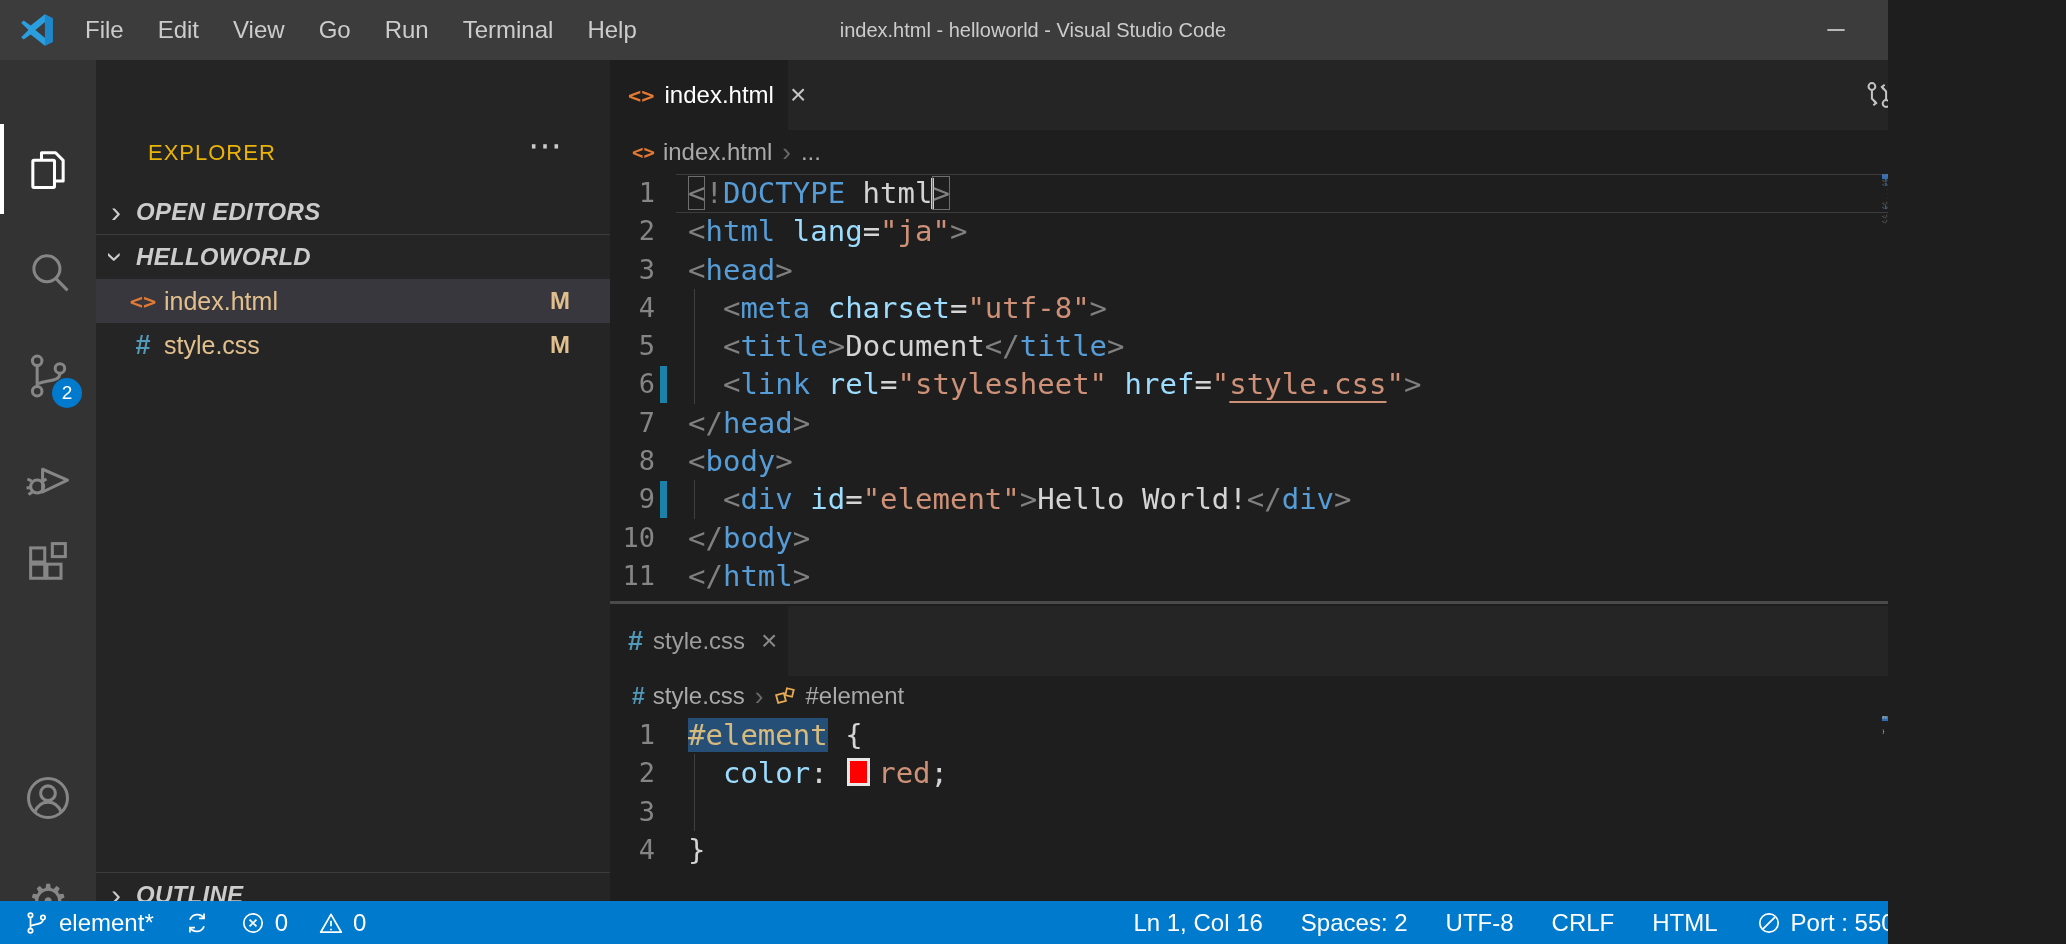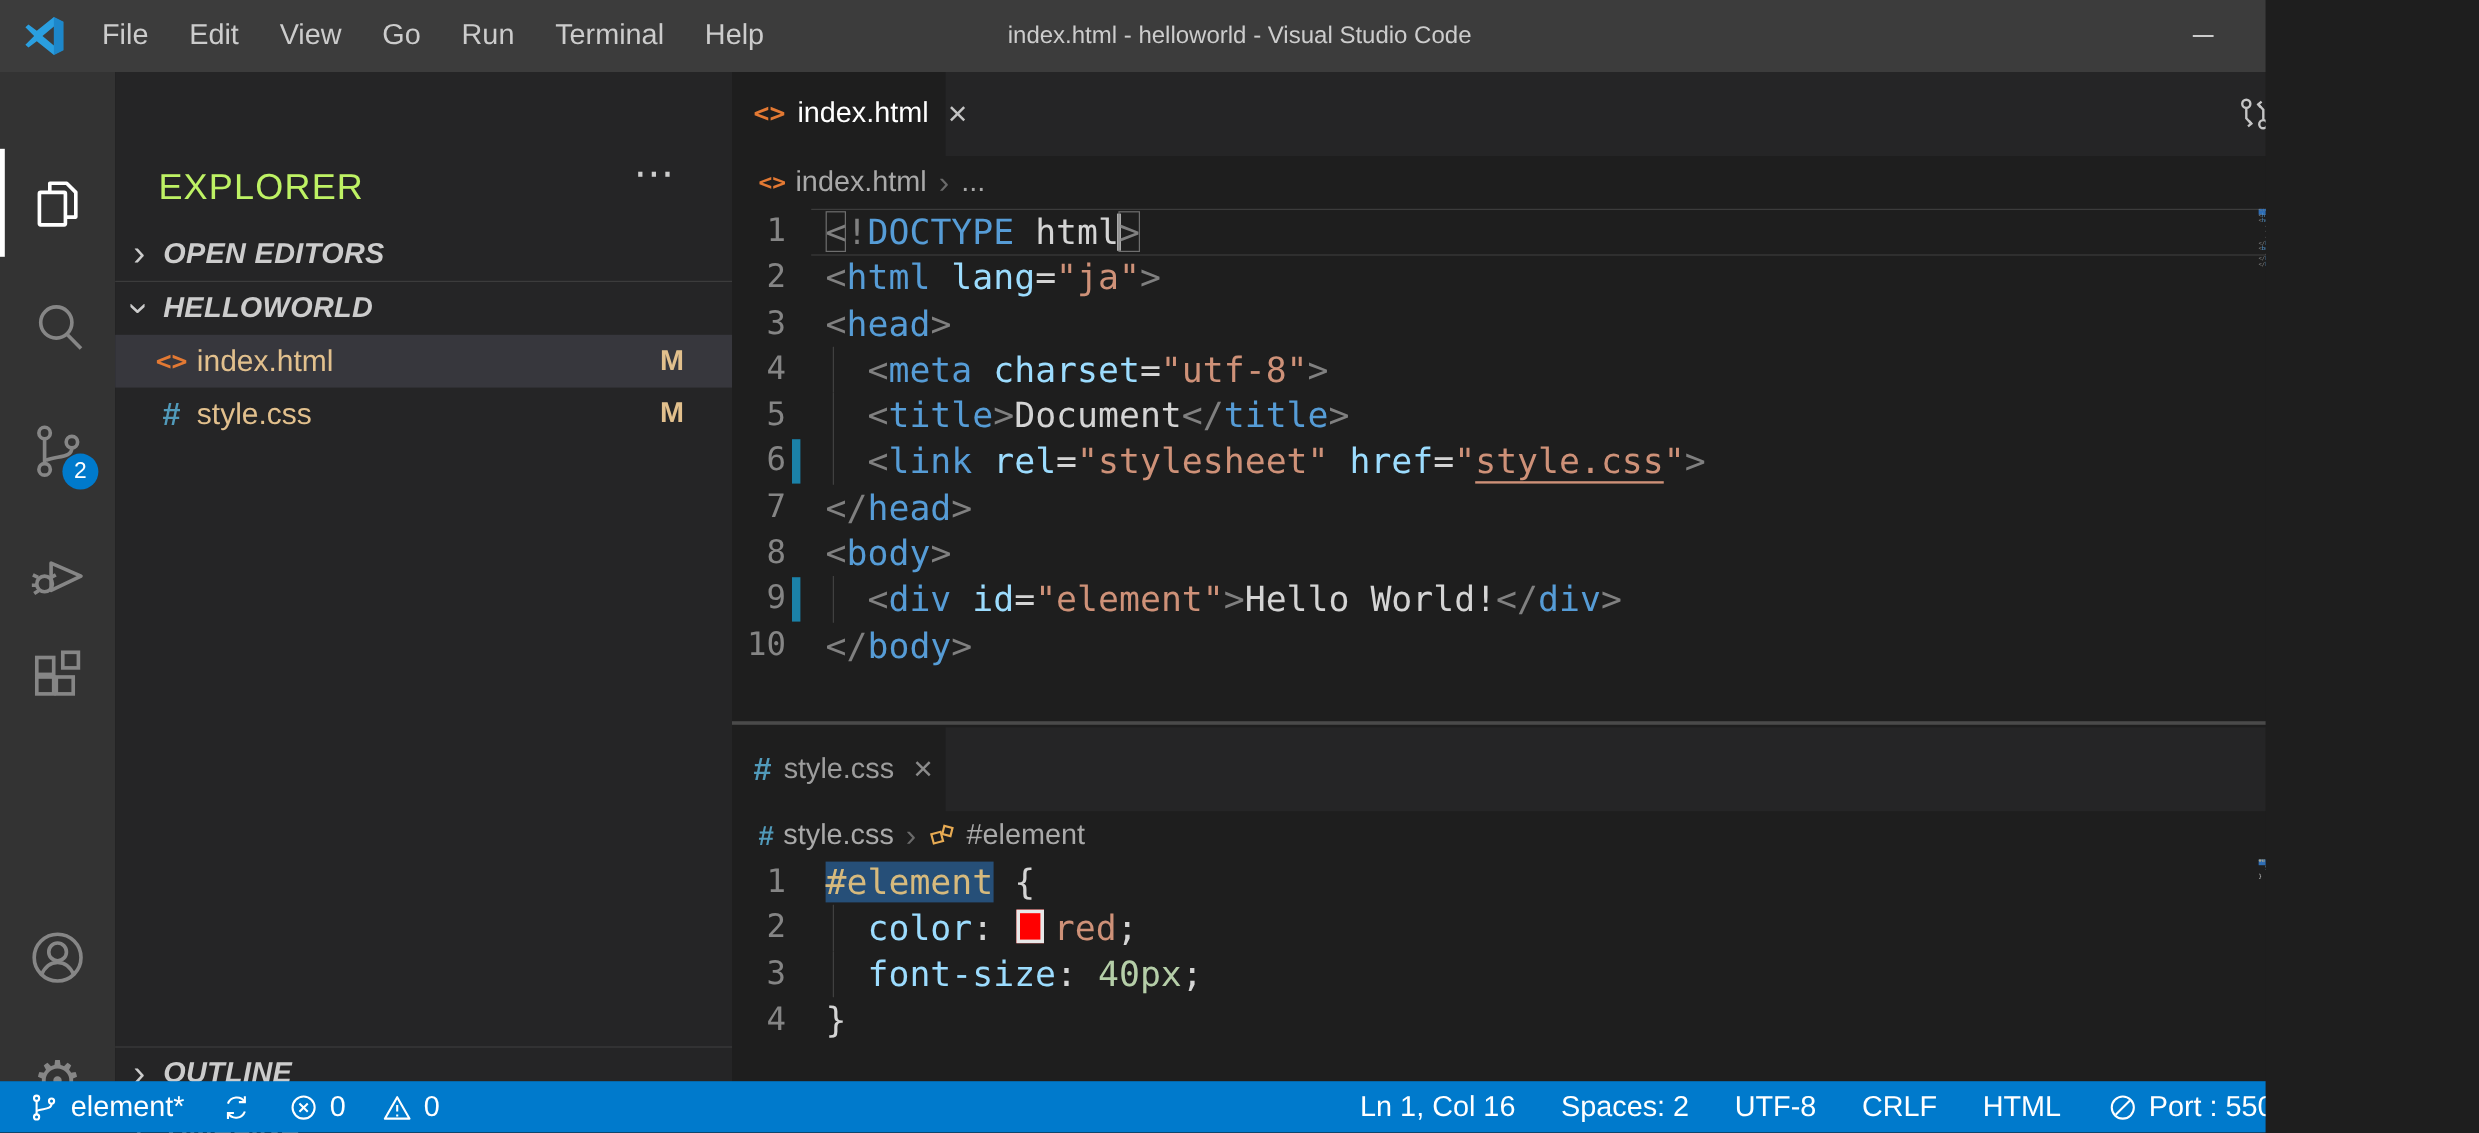--- a/index.html
+++ b/index.html
@@ -22,21 +22,21 @@
   .act-item{position:absolute;left:0;width:96px;height:96px;display:flex;align-items:center;justify-content:center;}
   .act-item svg{width:52px;height:52px;stroke:#868686;fill:none;stroke-width:1.4;}
   .act-item.active svg{stroke:#ffffff;}
   #act-indicator{position:absolute;left:0;top:64px;width:4px;height:90px;background:#ffffff;}
   #scm-badge{position:absolute;right:14px;bottom:16px;width:30px;height:30px;border-radius:50%;
              display:flex;align-items:center;justify-content:center;font-size:19px;color:#ffffff;}
   .gear-glyph{font-size:46px;color:#868686;line-height:1;font-family:"DejaVu Sans",sans-serif;}
 
   
   #sidebar{position:absolute;left:96px;top:60px;width:514px;height:841px;background:#252526;}
-  #sidebar-title{position:absolute;left:36px;top:80px;font-size:30px;letter-spacing:1px;color:#bef264;}
+  #sidebar-title{position:absolute;left:52px;top:80px;font-size:22px;letter-spacing:1px;color:#eab308;}
   #sidebar-more{position:absolute;right:48px;top:68px;font-size:34px;color:#cccccc;}
   .section-row{position:absolute;left:0;width:514px;height:44px;display:flex;align-items:center;}
   .section-row .chev{width:40px;text-align:center;font-size:30px;color:#cccccc;}
   .chev-char{display:inline-block;}
   .chev-char.down{transform:rotate(90deg);}
   .section-label{font-weight:bold;font-size:24px;color:#cccccc;letter-spacing:.3px;font-style:italic;}
   .hdivider{position:absolute;left:0;width:514px;height:0;border-top:1px solid #3c3c3c;}
   .file-row{position:absolute;left:0;width:514px;height:44px;display:flex;align-items:center;}
   .file-row.selected{background:#37373d;}
   .file-row .ficon{width:34px;margin-left:30px;text-align:center;flex:0 0 auto;}
@@ -256,20 +256,21 @@
       <div class="code-row"><div class="curline"></div><span class="ln">1</span><span class="codeln"><span class="tk-pun bracket-box">&lt;</span><span class="tk-pun">!</span><span class="tk-tag">DOCTYPE</span><span class="tk-txt"> html</span><span class="cursor"></span><span class="tk-pun bracket-box">&gt;</span></span></div>
       <div class="code-row"><span class="ln">2</span><span class="codeln"><span class="tk-pun">&lt;</span><span class="tk-tag">html</span><span class="tk-txt"> </span><span class="tk-attr">lang</span><span class="tk-op">=</span><span class="tk-str">"ja"</span><span class="tk-pun">&gt;</span></span></div>
       <div class="code-row"><span class="ln">3</span><span class="codeln"><span class="tk-pun">&lt;</span><span class="tk-tag">head</span><span class="tk-pun">&gt;</span></span></div>
       <div class="code-row"><span class="ln">4</span><span class="guide"></span><span class="codeln"><span class="tk-txt">  </span><span class="tk-pun">&lt;</span><span class="tk-tag">meta</span><span class="tk-txt"> </span><span class="tk-attr">charset</span><span class="tk-op">=</span><span class="tk-str">"utf-8"</span><span class="tk-pun">&gt;</span></span></div>
       <div class="code-row"><span class="ln">5</span><span class="guide"></span><span class="codeln"><span class="tk-txt">  </span><span class="tk-pun">&lt;</span><span class="tk-tag">title</span><span class="tk-pun">&gt;</span><span class="tk-txt">Document</span><span class="tk-pun">&lt;/</span><span class="tk-tag">title</span><span class="tk-pun">&gt;</span></span></div>
       <div class="code-row"><span class="ln">6</span><span class="gitmark" style="background: rgb(27, 129, 168);"></span><span class="guide"></span><span class="codeln"><span class="tk-txt">  </span><span class="tk-pun">&lt;</span><span class="tk-tag">link</span><span class="tk-txt"> </span><span class="tk-attr">rel</span><span class="tk-op">=</span><span class="tk-str">"stylesheet"</span><span class="tk-txt"> </span><span class="tk-attr">href</span><span class="tk-op">=</span><span class="tk-str">"</span><span class="tk-str link-underline">style.css</span><span class="tk-str">"</span><span class="tk-pun">&gt;</span></span></div>
       <div class="code-row"><span class="ln">7</span><span class="codeln"><span class="tk-pun">&lt;/</span><span class="tk-tag">head</span><span class="tk-pun">&gt;</span></span></div>
       <div class="code-row"><span class="ln">8</span><span class="codeln"><span class="tk-pun">&lt;</span><span class="tk-tag">body</span><span class="tk-pun">&gt;</span></span></div>
       <div class="code-row"><span class="ln">9</span><span class="gitmark" style="background: rgb(27, 129, 168);"></span><span class="guide"></span><span class="codeln"><span class="tk-txt">  </span><span class="tk-pun">&lt;</span><span class="tk-tag">div</span><span class="tk-txt"> </span><span class="tk-attr">id</span><span class="tk-op">=</span><span class="tk-str">"element"</span><span class="tk-pun">&gt;</span><span class="tk-txt">Hello World!</span><span class="tk-pun">&lt;/</span><span class="tk-tag">div</span><span class="tk-pun">&gt;</span></span></div>
       <div class="code-row"><span class="ln">10</span><span class="codeln"><span class="tk-pun">&lt;/</span><span class="tk-tag">body</span><span class="tk-pun">&gt;</span></span></div>
+      <div class="code-row"><span class="ln">11</span><span class="codeln"><span class="tk-pun">&lt;/</span><span class="tk-tag">html</span><span class="tk-pun">&gt;</span></span></div>
     </div>
   <div class="minimap" style="top:174px;" id="mini1">
       <div class="mini-row mini-hl"><span class="tk-pun">&lt;</span><span class="tk-pun">!</span><span class="tk-tag">DOCTYPE</span><span class="tk-txt"> html</span><span class="tk-pun">&gt;</span></div>
       <div class="mini-row"><span class="tk-pun">&lt;</span><span class="tk-tag">html</span><span class="tk-txt"> </span><span class="tk-attr">lang</span><span class="tk-op">=</span><span class="tk-str">"ja"</span><span class="tk-pun">&gt;</span></div>
       <div class="mini-row"><span class="tk-pun">&lt;</span><span class="tk-tag">head</span><span class="tk-pun">&gt;</span></div>
       <div class="mini-row"><span class="tk-txt">  </span><span class="tk-pun">&lt;</span><span class="tk-tag">meta</span><span class="tk-txt"> </span><span class="tk-attr">charset</span><span class="tk-op">=</span><span class="tk-str">"utf-8"</span><span class="tk-pun">&gt;</span></div>
       <div class="mini-row"><span class="tk-txt">  </span><span class="tk-pun">&lt;</span><span class="tk-tag">title</span><span class="tk-pun">&gt;</span><span class="tk-txt">Document</span><span class="tk-pun">&lt;/</span><span class="tk-tag">title</span><span class="tk-pun">&gt;</span></div>
       <div class="mini-row"><span class="tk-txt">  </span><span class="tk-pun">&lt;</span><span class="tk-tag">link</span><span class="tk-txt"> </span><span class="tk-attr">rel</span><span class="tk-op">=</span><span class="tk-str">"stylesheet"</span><span class="tk-txt"> </span><span class="tk-attr">href</span><span class="tk-op">=</span><span class="tk-str">"</span><span class="tk-str">style.css</span><span class="tk-str">"</span><span class="tk-pun">&gt;</span></div>
       <div class="mini-row"><span class="tk-pun">&lt;/</span><span class="tk-tag">head</span><span class="tk-pun">&gt;</span></div>
       <div class="mini-row"><span class="tk-pun">&lt;</span><span class="tk-tag">body</span><span class="tk-pun">&gt;</span></div>
@@ -305,21 +306,21 @@
             <rect x="4" y="10" width="8" height="8" transform="rotate(-15 8 14)"></rect>
             <rect x="13" y="5" width="7" height="7" transform="rotate(14 16.5 8.5)"></rect>
           </svg>
         </span>
         <span>#element</span>
       </span>
     </div>
   <div class="code-area" style="top:716px;" id="code2">
       <div class="code-row"><span class="ln">1</span><span class="codeln"><span class="tk-sel word-hl">#element</span><span class="tk-txt"> </span><span class="tk-op">{</span></span></div>
       <div class="code-row"><span class="ln">2</span><span class="guide"></span><span class="codeln"><span class="tk-txt">  </span><span class="tk-attr">color</span><span class="tk-op">:</span><span class="tk-txt"> </span><span class="swatch" style="background: rgb(255, 0, 0);"></span><span class="tk-str">red</span><span class="tk-op">;</span></span></div>
-      <div class="code-row"><span class="ln">3</span><span class="guide"></span><span class="codeln"><span class="tk-txt">  </span><span class="tk-attr">font-size</span><span class="tk-op">:</span><span class="tk-txt"> </span><span class="tk-num">40px</span><span class="tk-op">;</span></span></div>
+      <div class="code-row"><span class="ln">3</span><span class="guide"></span></div>
       <div class="code-row"><span class="ln">4</span><span class="codeln"><span class="tk-op">}</span></span></div>
     </div>
   <div class="minimap" style="top:716px;" id="mini2">
       <div class="mini-row mini-hl"><span class="tk-sel">#element</span><span class="tk-txt"> </span><span class="tk-op">{</span></div>
       <div class="mini-row"><span class="tk-txt">  </span><span class="tk-attr">color</span><span class="tk-op">:</span><span class="tk-txt"> </span><span class="tk-str">red</span><span class="tk-op">;</span></div>
       <div class="mini-row"><span class="tk-txt">  </span><span class="tk-attr">font-size</span><span class="tk-op">:</span><span class="tk-txt"> </span><span class="tk-num">40px</span><span class="tk-op">;</span></div>
       <div class="mini-row"><span class="tk-op">}</span></div>
     </div>
   <div class="abs" style="left:2038px;top:714px;width:28px;height:116px;background:#3a3a3a;"></div>
   <div class="ruler-mark" style="left:2046px;top:718px;width:11px;height:23px;background:#a78fd3;"></div>

